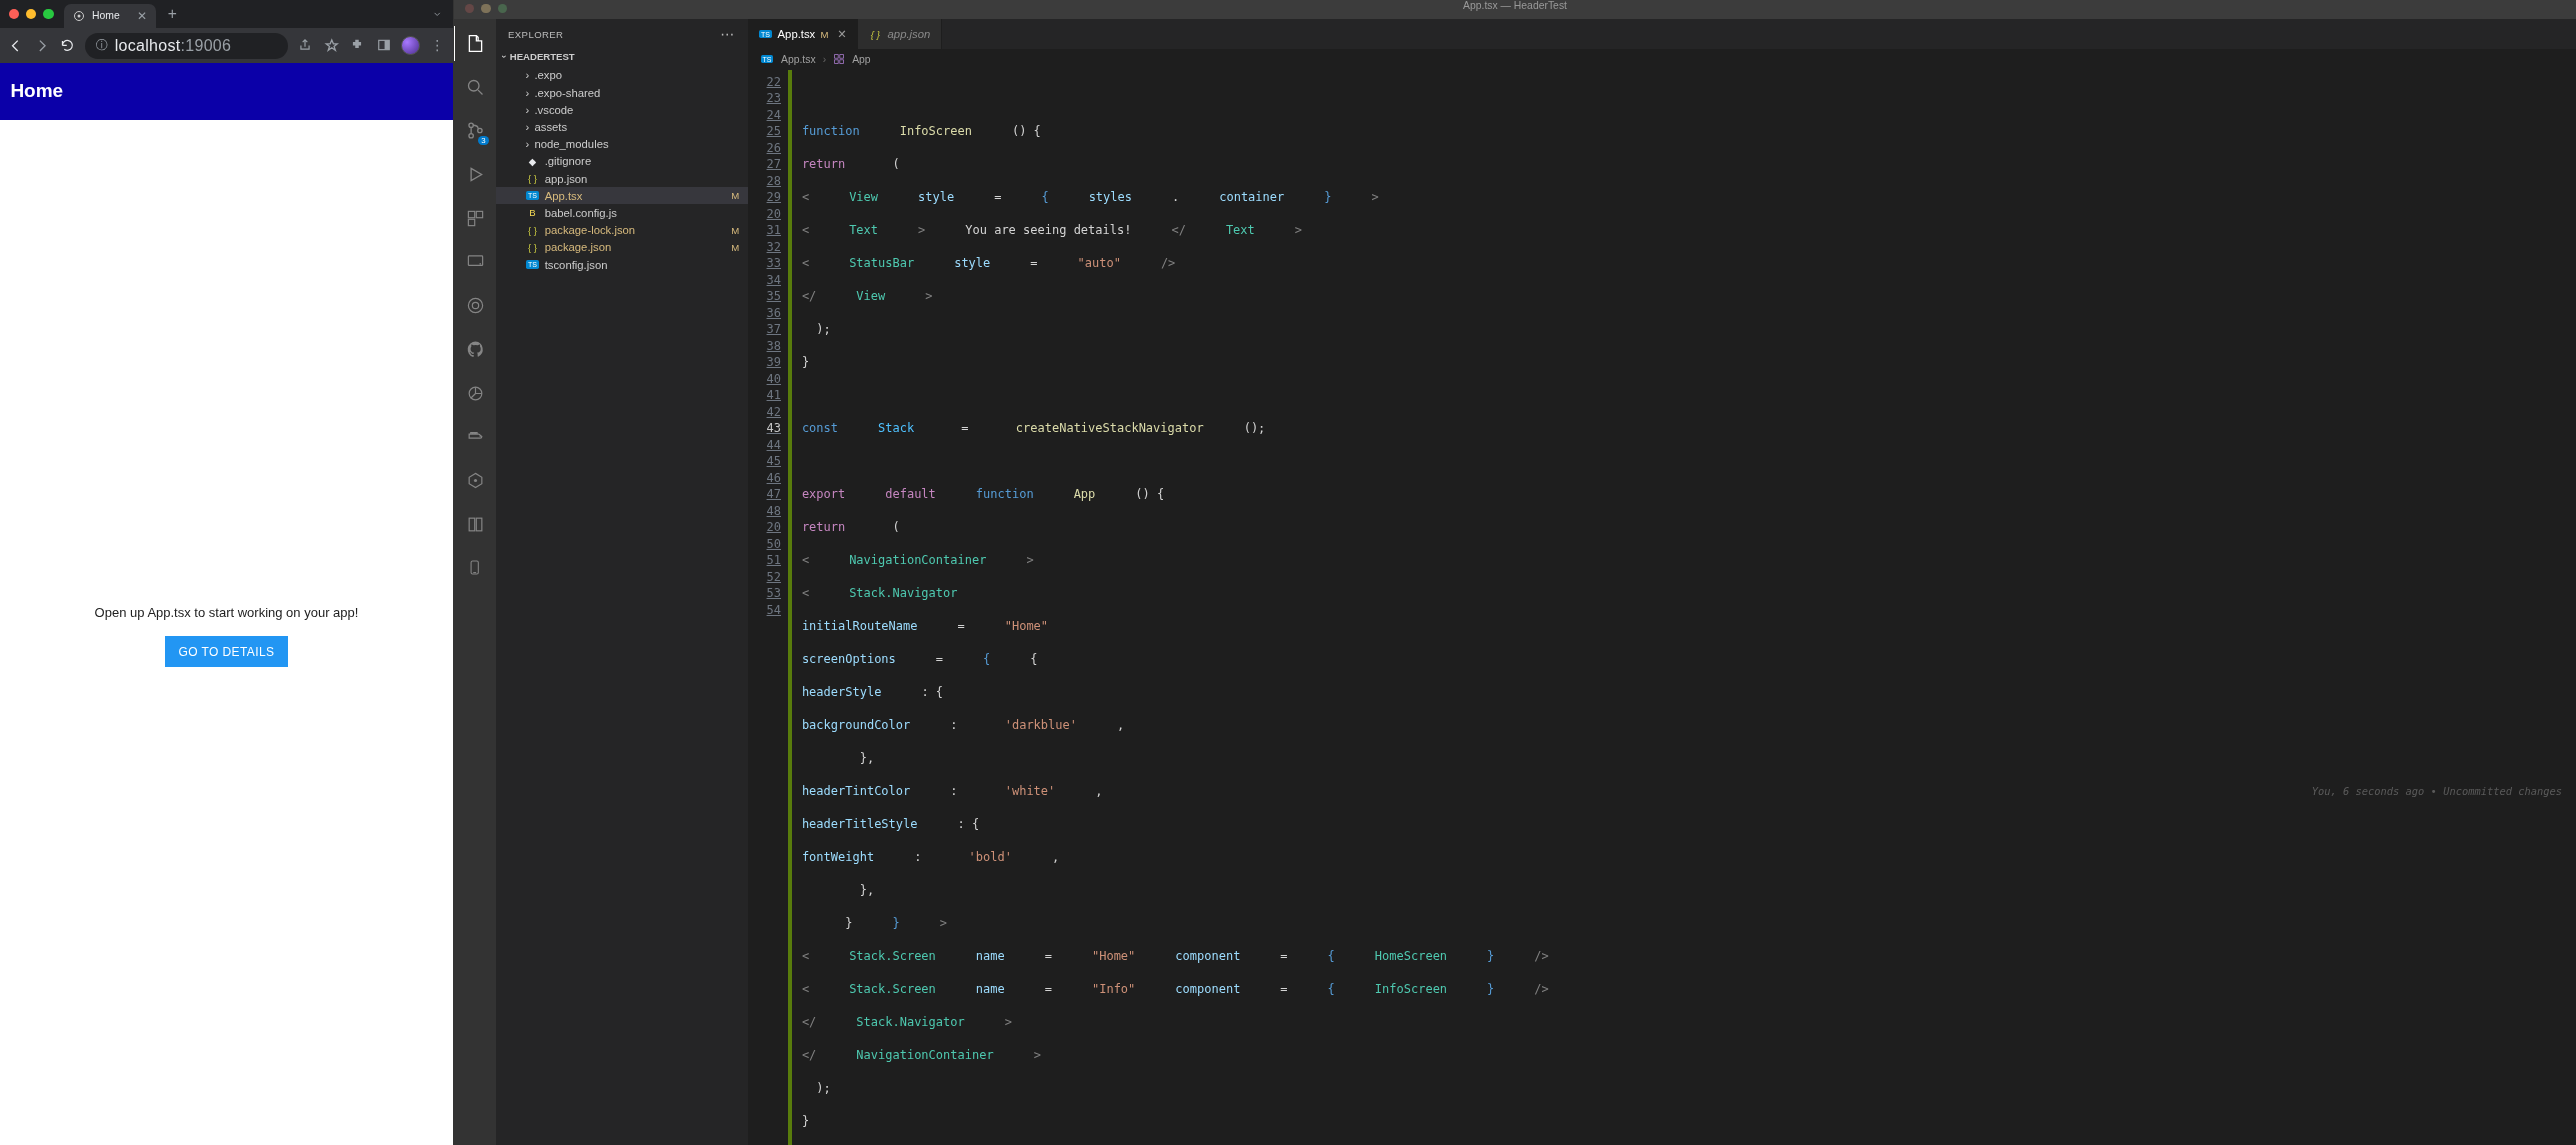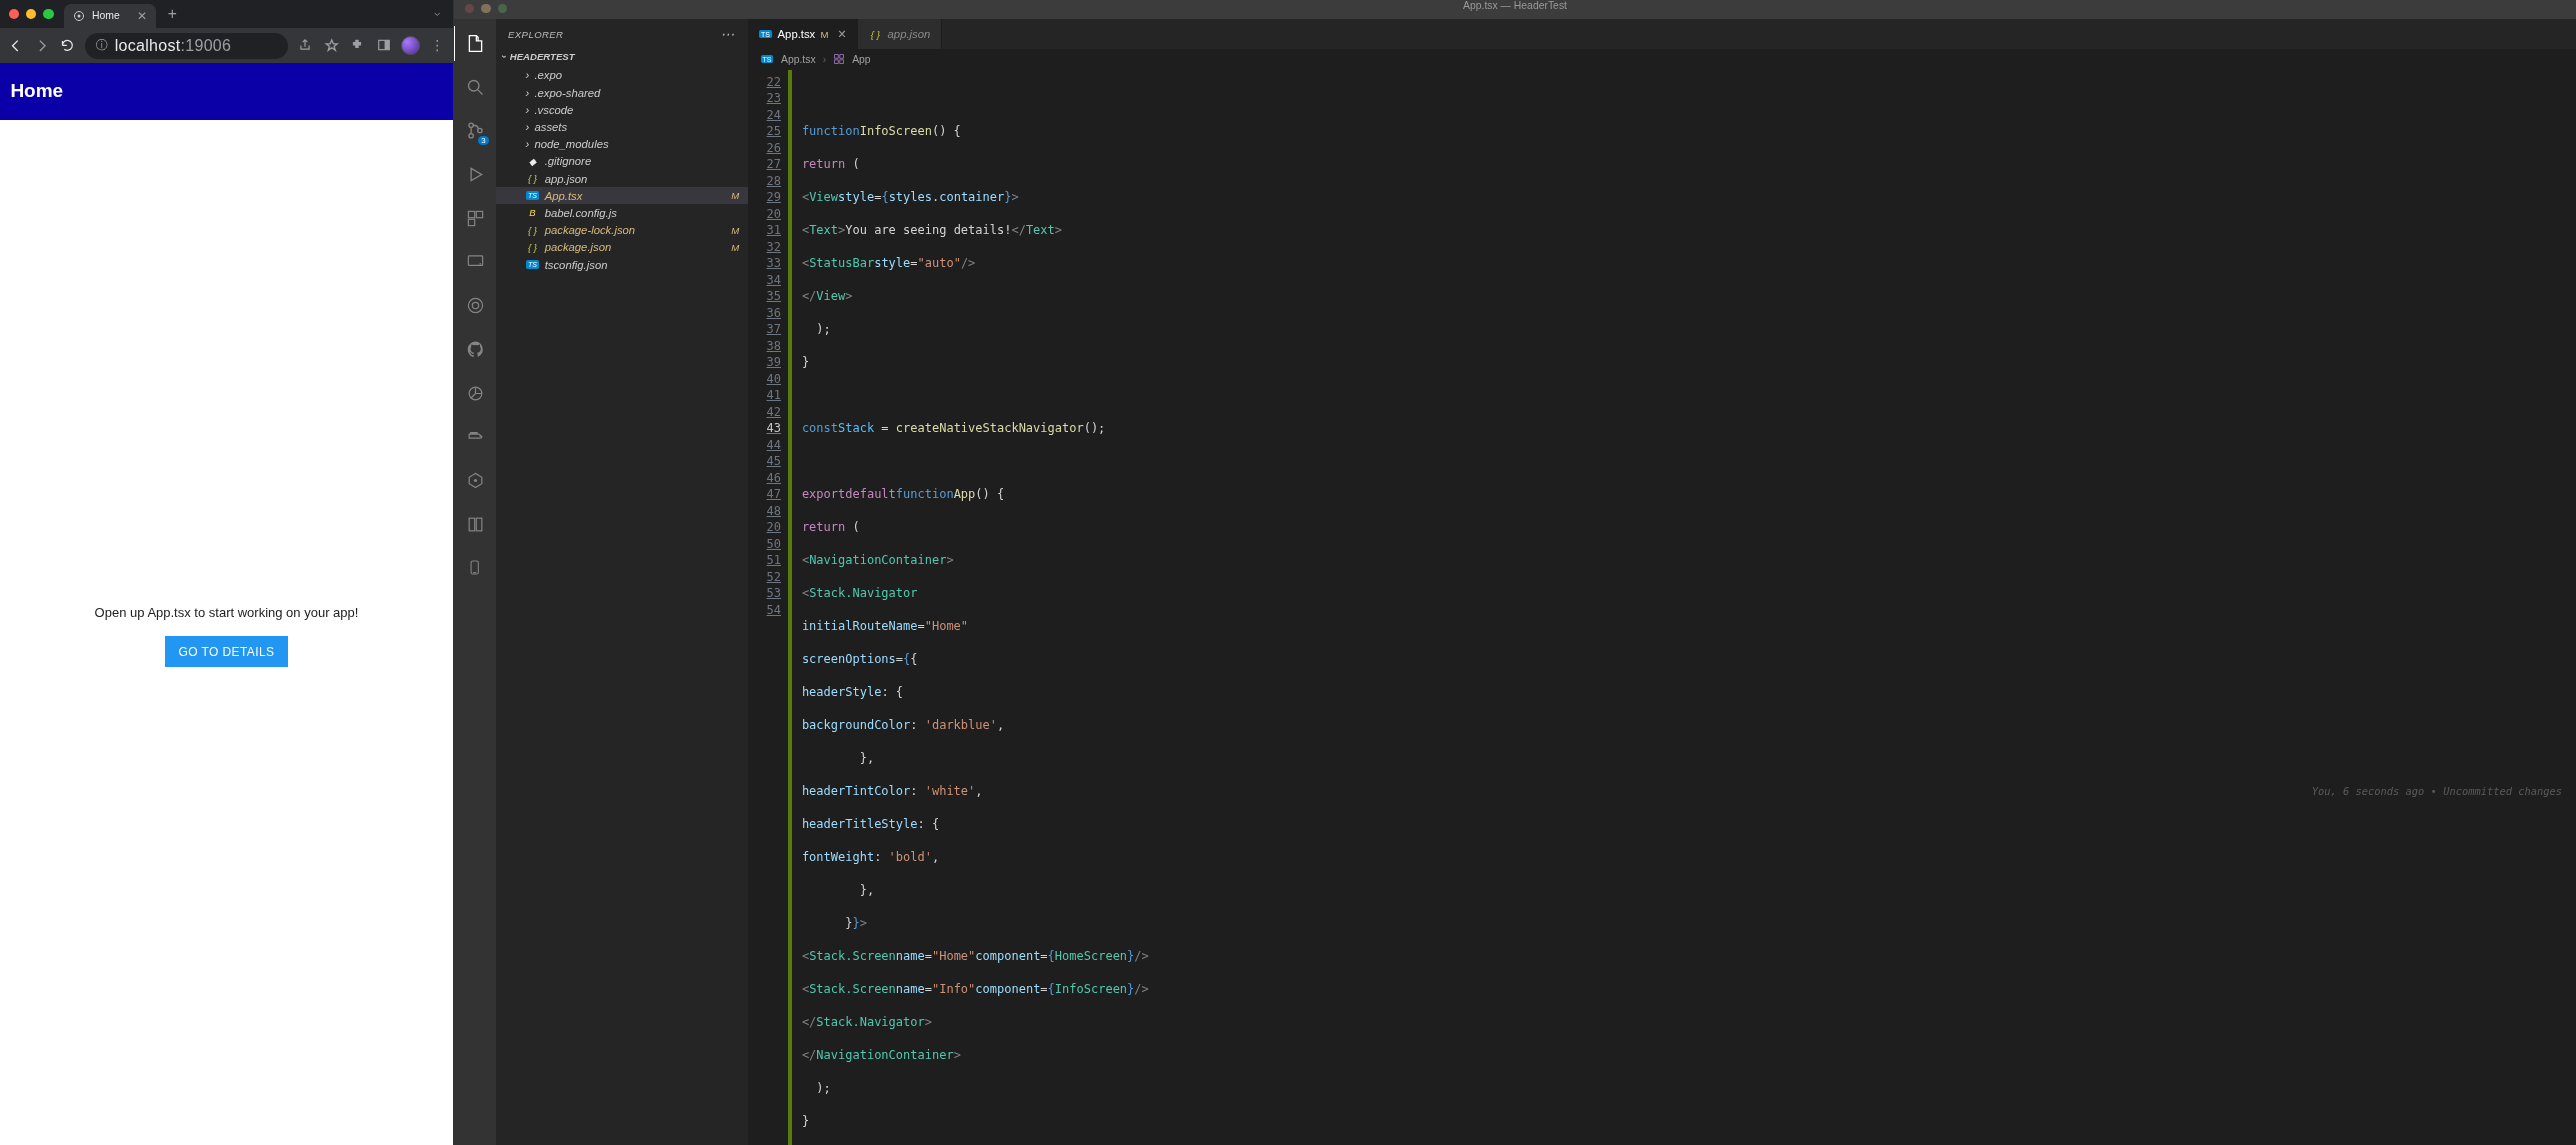--- a/index.html
+++ b/index.html
@@ -39,21 +39,21 @@
   .vscode-titlebar { height: 19px; background:#3c3c3c; color:#999; font-size:10.4px; display:flex; justify-content:center; position:relative;}
   .vscode-titlebar .traffic { position:absolute; left:7px; top:3.5px;}
   .vscode-titlebar .dot { width:9.6px; height:9.6px; filter: grayscale(0.7) brightness(0.6);}
   .vscode-main { flex:1; display:flex; overflow:hidden;}
 
   .activitybar { width:42px; background:#333333; display:flex; flex-direction:column; align-items:center; padding-top:7px; gap:8.7px;}
   .act-icon { width:42px; height:35px; display:flex; align-items:center; justify-content:center; color:#858585; cursor:pointer; position:relative;}
   .act-icon.active { color:#fff; border-left: 1.7px solid #fff; }
   .act-badge { position:absolute; bottom:3.5px; right:7px; background:#007acc; color:#fff; border-radius:7px; font-size:7.8px; padding:0 3.5px;}
 
-  .sidebar { width:252px; background:#252526; display:flex; flex-direction:column;font-style:italic;}
+  .sidebar { width:252px; background:#252526; display:flex; flex-direction:column;}
   .sidebar-head { display:flex; align-items:center; justify-content:space-between; padding: 7px 12px 3.5px; font-size:9.6px; color:#bbb; letter-spacing:0.4px;}
   .sb-dots { color:#bbb; cursor:pointer; font-size:14px; letter-spacing:1.7px;}
   .sb-section { font-size:9.6px; font-weight:700; color:#ccc; padding: 5.2px 7px; display:flex; align-items:center; gap:3.5px;}
   .chev { display:inline-block; transition: transform .1s;}
   .chev.down { transform: rotate(90deg); }
   .tree { font-size:11.3px; padding: 0 0 7px 0;}
   .tree-row { display:flex; align-items:center; padding: 2.6px 8.7px 2.6px 17.4px; color:#ccc; cursor:pointer; gap:5.2px;}
   .tree-row.indent2 { padding-left: 29.5px; }
   .tree-row.selected { background:#37373d; }
   .tree-row .status { margin-left:auto; color:#d7ba7d; font-size:9.6px;}
@@ -73,21 +73,21 @@
   .etab .close { color:#999; margin-left:3.5px;}
   .etab .mflag { color:#d7ba7d; font-size:9.6px;}
   .breadcrumbs { height:21px; display:flex; align-items:center; gap:7px; padding:0 12px; background:#1e1e1e; font-size:10.4px; color:#a0a0a0; border-bottom:0.9px solid #1e1e1e;}
   .breadcrumbs .sep { color:#666; }
   .code-area { flex:1; display:flex; font-family: Menlo, Consolas, monospace; font-size:12px; line-height:16.5px; overflow:hidden; position:relative;}
   .gutter { width:40px; text-align:right; color:#6e7681; padding: 3.5px 7px 3.5px 0; background:#1e1e1e;text-decoration:underline;}
   .gutter .ln { height:16.5px; }
   .gutter .ln.cur { color:#c6c6c6; }
   .gutterbar { width:3.5px; background:#587c0c;}
   .code { flex:1; padding:3.5px 0 3.5px 10.4px; color:#d4d4d4; white-space:pre; position:relative;}
-  .code .line { height:16.5px; display:flex; align-items:center;}
+  .code .line { height:16.5px; display:flex; align-items:center;gap:40px;}
   .kw { color:#569cd6; }       
   .kw2 { color:#c586c0; }      
   .fn { color:#dcdcaa; }       
   .tag { color:#4ec9b0; }      
   .attr { color:#9cdcfe; }     
   .str { color:#ce9178; }
   .ang { color:#808080; }      
   .var { color:#9cdcfe; }
   .const2 { color:#4fc1ff; }   
   .blame { position:absolute; right:14px; color:#5a5a5a; font-size:10.4px; font-style:italic;}

